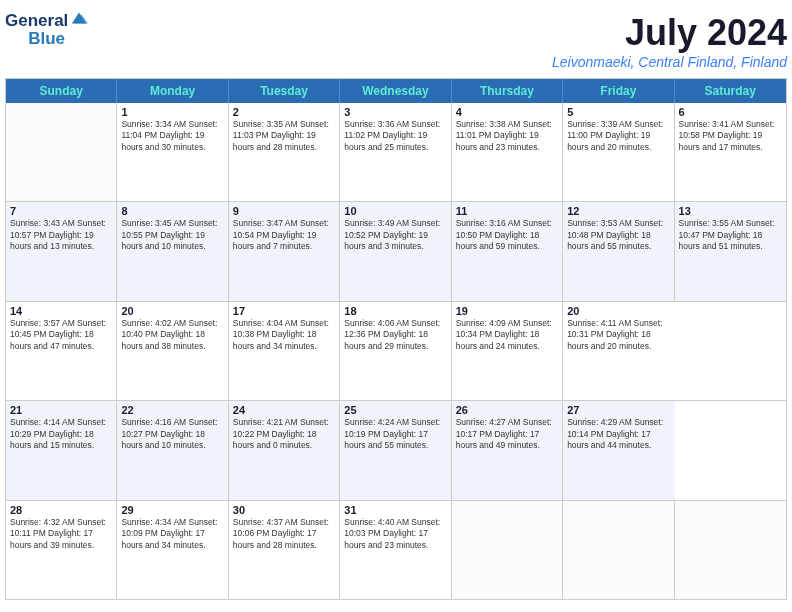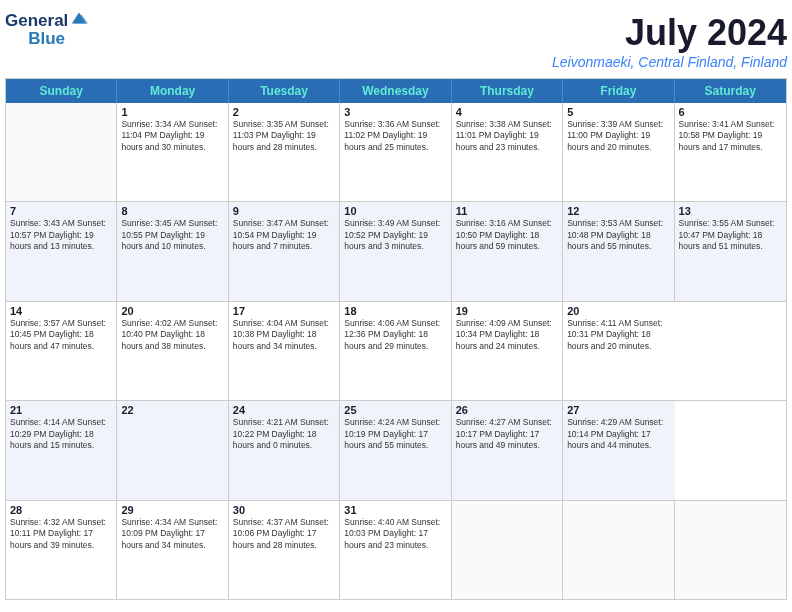--- a/index.html
+++ b/index.html
@@ -267,20 +267,23 @@
         </div>
         <div class="week-row alt-row">
           <div class="day-cell">
             <div class="day-number">21</div>
             <div class="day-info">Sunrise: 4:14 AM
 Sunset: 10:29 PM
 Daylight: 18 hours and 15 minutes.</div>
           </div>
           <div class="day-cell">
             <div class="day-number">22</div>
+            <div class="day-info">Sunrise: 4:16 AM
+Sunset: 10:27 PM
+Daylight: 18 hours and 10 minutes.</div>
           </div>
           <div class="day-cell">
             <div class="day-number">24</div>
             <div class="day-info">Sunrise: 4:21 AM
 Sunset: 10:22 PM
 Daylight: 18 hours and 0 minutes.</div>
           </div>
           <div class="day-cell">
             <div class="day-number">25</div>
             <div class="day-info">Sunrise: 4:24 AM

